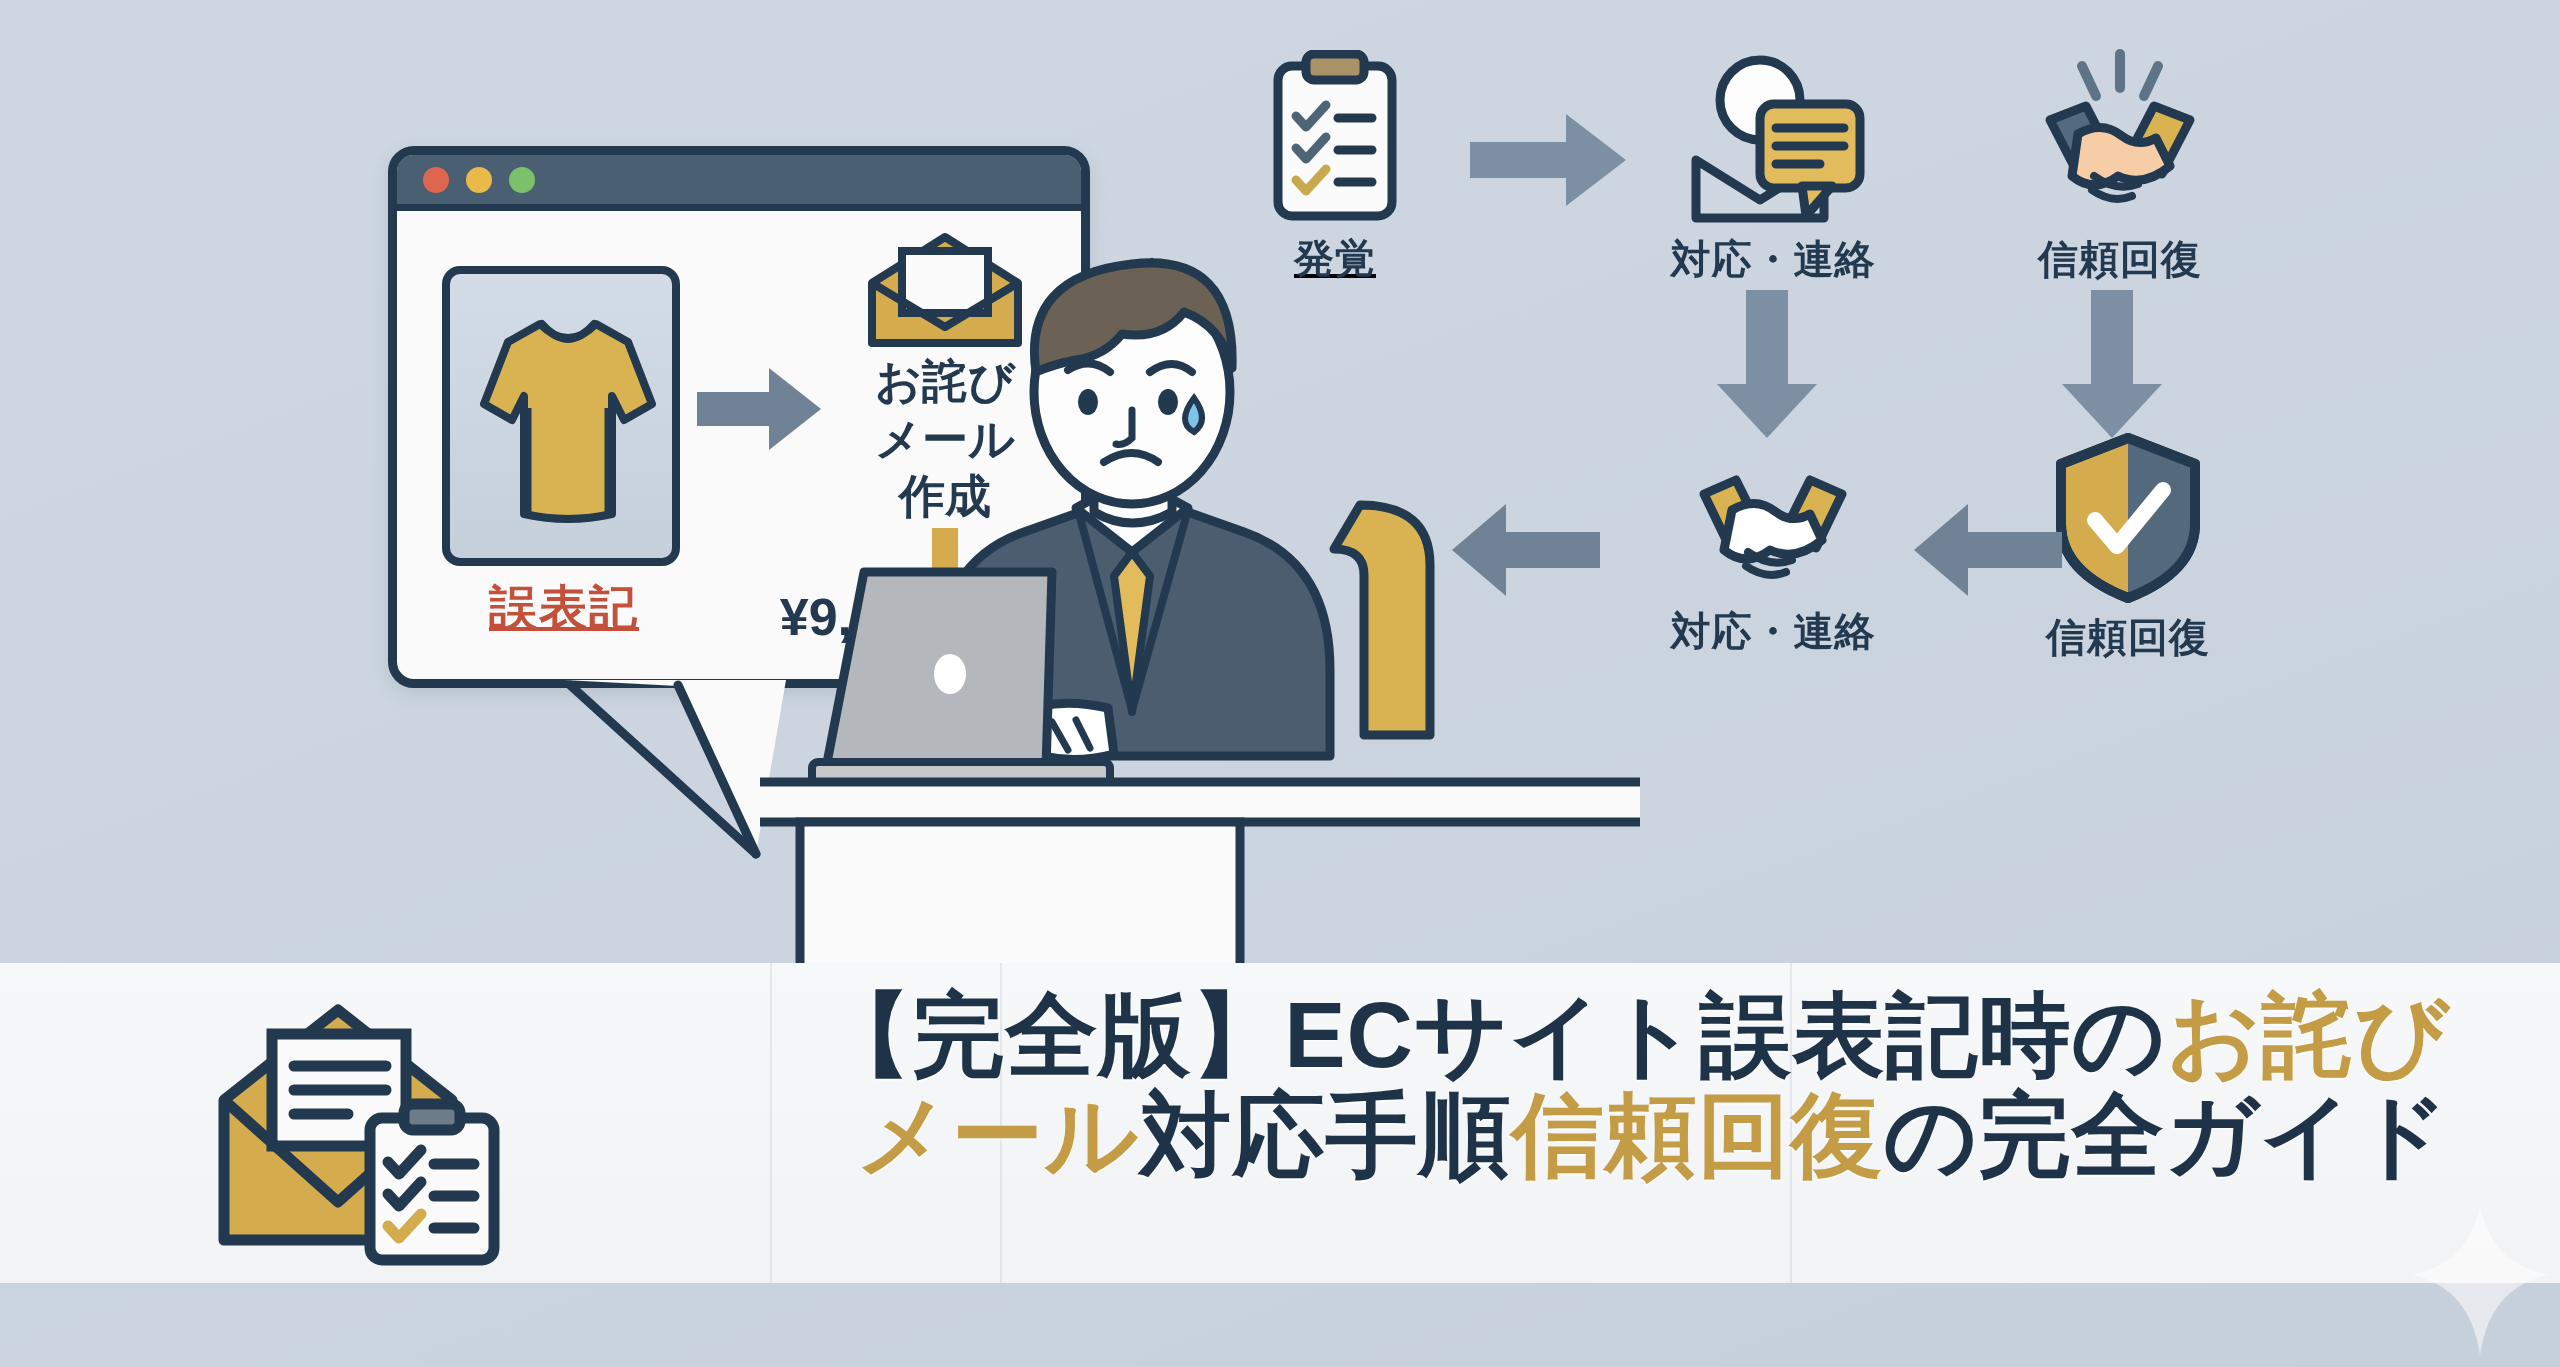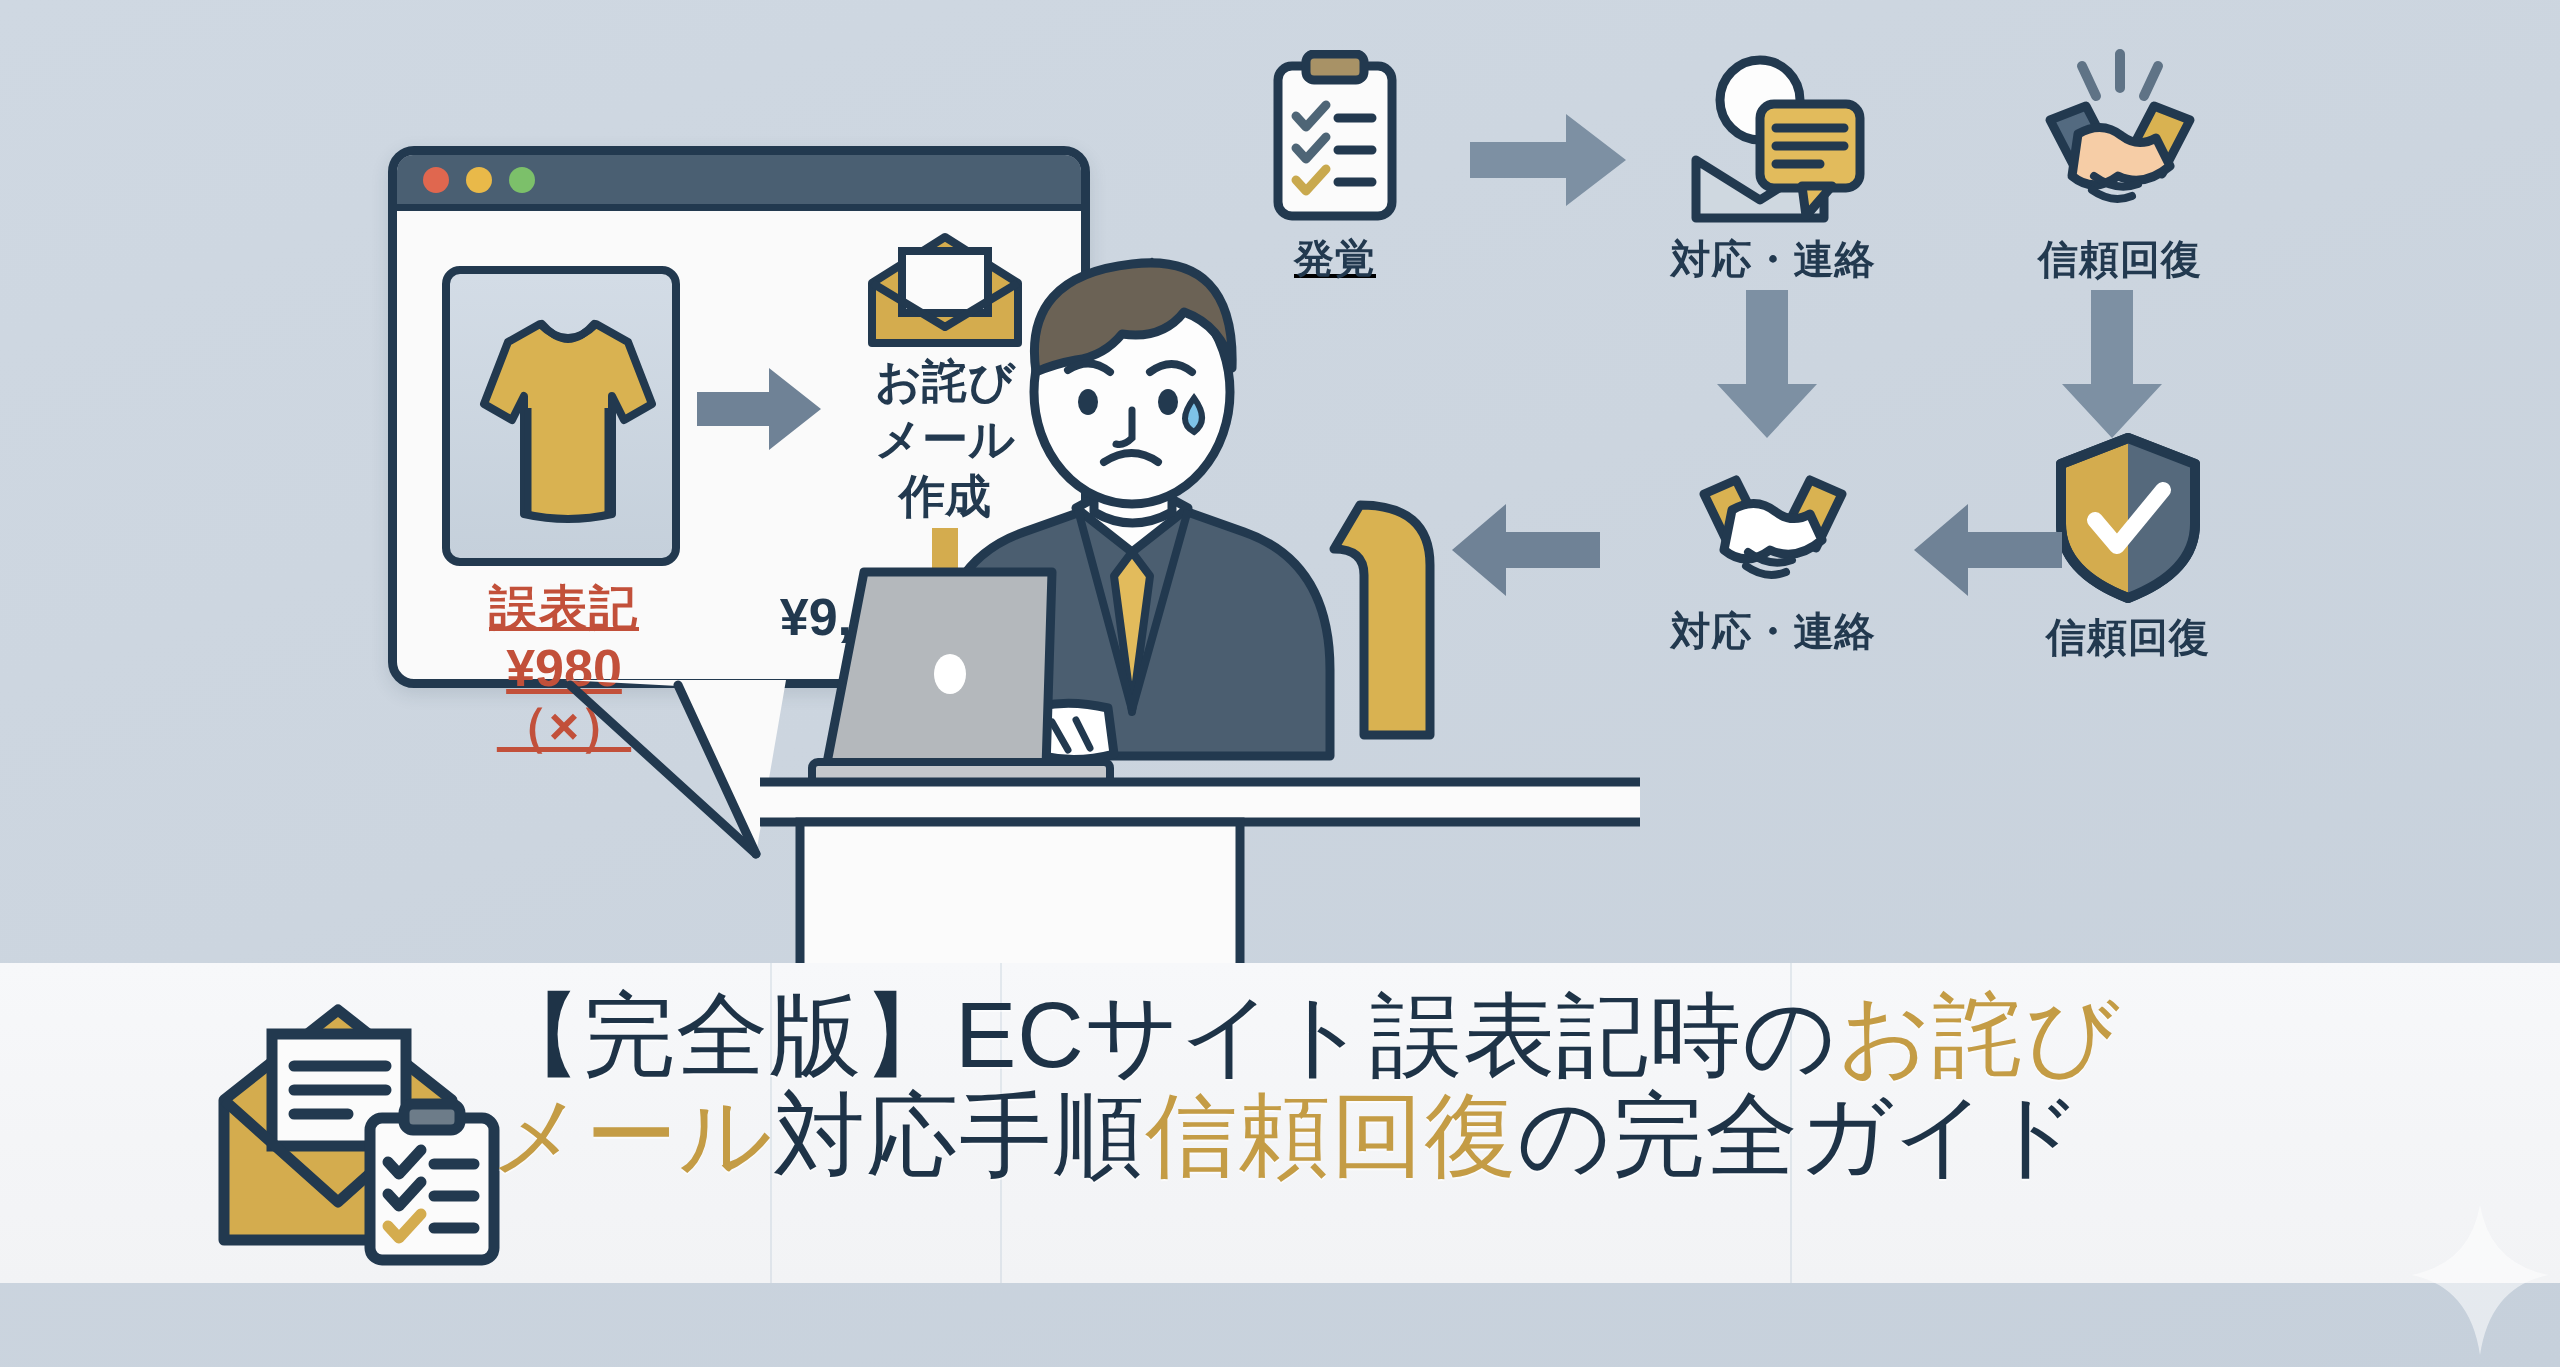--- a/index.html
+++ b/index.html
@@ -84,22 +84,22 @@
   
   .band{
     position:absolute;left:0;top:963px;width:2560px;height:320px;
     background:linear-gradient(180deg,#f7f8fa 0%,#f4f5f7 55%,#f2f3f5 100%);
   }
   .band-icon{position:absolute;left:212px;top:992px;width:300px;height:278px;}
   .sparkle{position:absolute;left:2410px;top:1205px;width:140px;height:150px;opacity:.55;}
 
   .title{
     position:absolute;left:490px;top:985px;width:1960px;
-    text-align:left;line-height:1.09;
-    font-weight:normal;font-size:92px;letter-spacing:1px;
+    text-align:right;line-height:1.09;
+    font-weight:bold;font-size:92px;letter-spacing:1px;
     color:#1e3347;
     text-shadow:0 2px 0 rgba(255,255,255,.6);
   }
   .title .gold{color:#c49c45;}
   .title .row{display:block;white-space:nowrap;}
 
   
   .seam{position:absolute;top:963px;width:2px;height:320px;background:rgba(180,195,210,.30);}
 </style>
 </head>
@@ -120,21 +120,20 @@
         <svg class="sweater" viewBox="0 0 200 250">
           <path d="M72 28 L40 46 L16 108 L44 124 L56 100 L56 218 Q100 228 144 218 L144 100 L156 124 L184 108 L160 46 L128 28
                    Q100 56 72 28 Z" fill="#d9b košt" style="fill:#d9b251" stroke="#22394f" stroke-width="8" stroke-linejoin="round"></path>
           <path d="M74 28 Q100 58 126 28" fill="none" stroke="#22394f" stroke-width="8" stroke-linecap="round"></path>
           <path d="M60 112 L60 216 M140 112 L140 216" fill="none" stroke="#22394f" stroke-width="7"></path>
         </svg>
       </div>
 
       <div class="price-wrong">
         <div class="lbl">誤表記</div>
-        <div class="amt">¥980（×）</div>
       </div>
 
       <svg class="arrow-mid" viewBox="0 0 125 86">
         <path d="M0 26 H72 V2 L124 43 L72 84 V60 H0 Z" fill="#6f8296"></path>
       </svg>
 
       <div class="mail-col">
         <svg class="mail-env" viewBox="0 0 158 118">
           <path d="M6 52 L79 6 L152 52 L152 112 H6 Z" fill="#d4ac4e" stroke="#22394f" stroke-width="8" stroke-linejoin="round"></path>
           <rect x="36" y="20" width="86" height="62" fill="#fbfbfb" stroke="#22394f" stroke-width="8"></rect>

